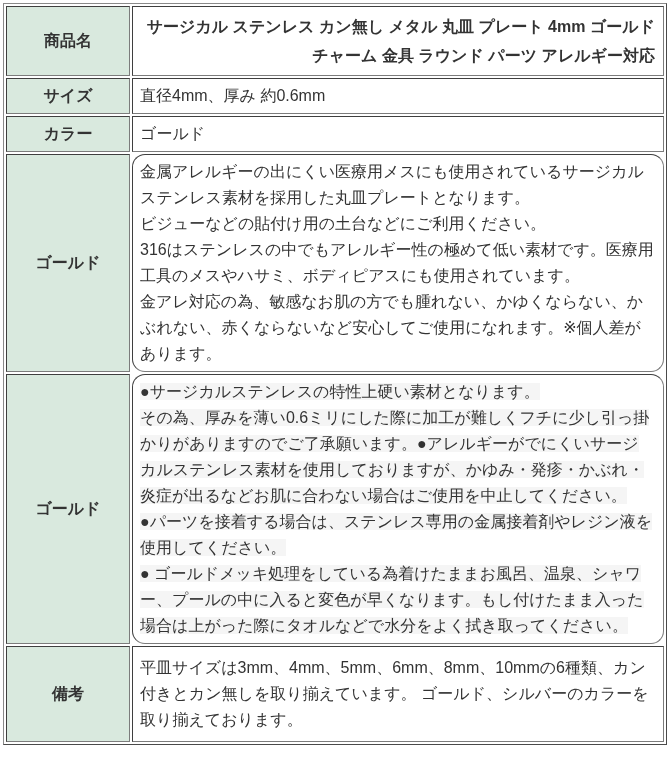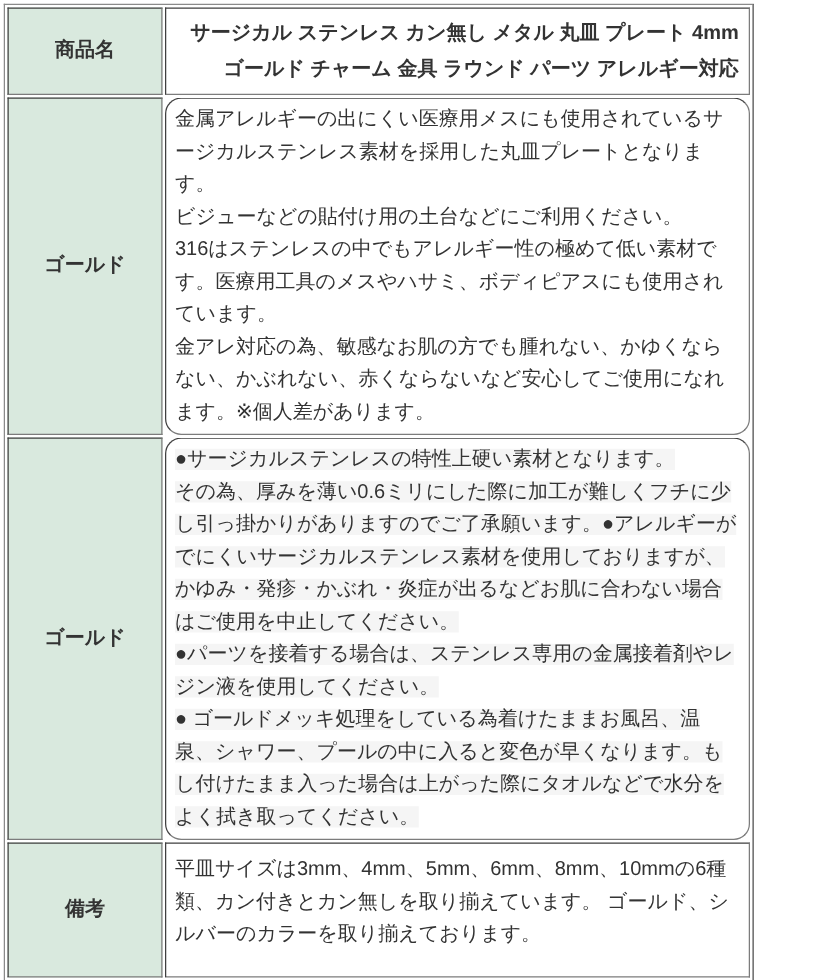--- a/index.html
+++ b/index.html
@@ -14,21 +14,21 @@
   *{box-sizing:border-box;}
   html,body{margin:0;padding:0;background:#ffffff;}
   body{
     width:670px;height:784px;
     font-family:"Liberation Sans","DejaVu Sans",sans-serif;
     color:var(--text);
     padding:3px 0 0 3px;
   }
   table.spec{
     table-layout:fixed;
-    width:600px;
+    width:664px;
     border-spacing:2px;
     border-top:1px solid var(--outer-light);
     border-left:1px solid var(--outer-light);
     border-bottom:1px solid var(--outer-dark);
     border-right:1px solid var(--outer-dark);
     background:#ffffff;
   }
   th,td{
     border-top:1px solid var(--cell-dark);
     border-left:1px solid var(--cell-dark);
@@ -52,33 +52,49 @@
   }
   .cell-text{
     white-space:pre-line;
     overflow-wrap:break-word;
     word-break:break-all;
   }
   .bold{font-weight:bold;}
   td.title-cell{line-height:29px;padding-top:5px;padding-bottom:5px;text-align:right;}
   td.desc-cell{vertical-align:middle;border-radius:13px;}
   .banded{background:var(--band);}
-  td.remarks-cell{padding-top:8px;padding-bottom:20px;}
+  td.remarks-cell{padding-top:8px;padding-bottom:8px;}
 </style>
 </head>
 <body>
 
 <table class="spec">
   <tbody>
     <tr>
       <th>
         <span>商品名</span>
       </th>
       <td class="title-cell">
         <span class="cell-text bold">サージカル ステンレス カン無し メタル 丸皿 プレート 4mm ゴールド チャーム 金具 ラウンド パーツ アレルギー対応</span>
+      </td>
+    </tr>
+    <tr>
+      <th>
+        <span>サイズ</span>
+      </th>
+      <td>
+        <span class="cell-text">直径4mm、厚み 約0.6mm</span>
+      </td>
+    </tr>
+    <tr>
+      <th>
+        <span>カラー</span>
+      </th>
+      <td>
+        <span class="cell-text">ゴールド</span>
       </td>
     </tr>
     <tr>
       <th>
         <span>ゴールド</span>
       </th>
       <td class="desc-cell">
         <span class="cell-text">金属アレルギーの出にくい医療用メスにも使用されているサージカルステンレス素材を採用した丸皿プレートとなります。
 ビジューなどの貼付け用の土台などにご利用ください。
 316はステンレスの中でもアレルギー性の極めて低い素材です。医療用工具のメスやハサミ、ボディピアスにも使用されています。

